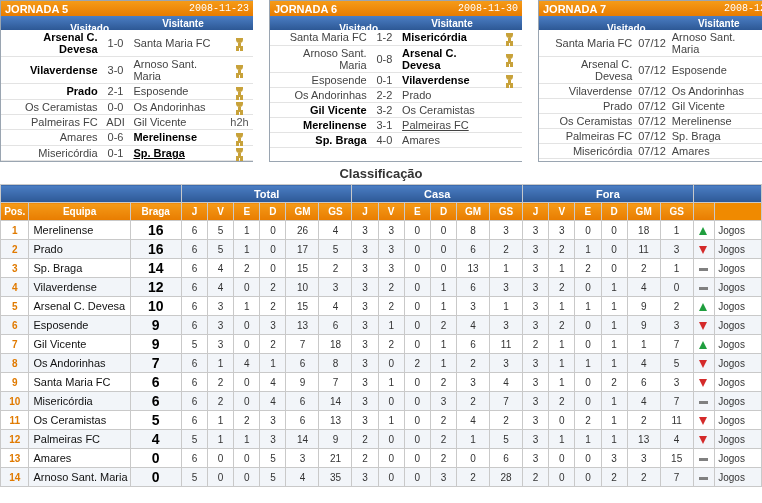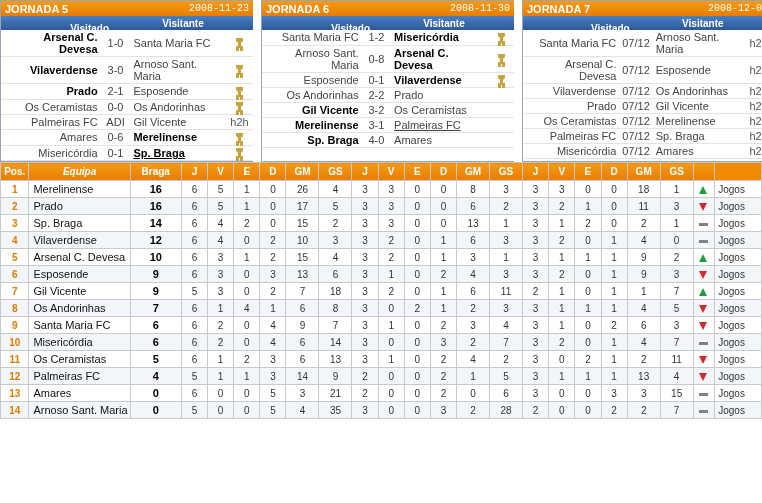--- a/index.html
+++ b/index.html
@@ -7,21 +7,21 @@
     width:762px;height:503px;
     background:#ffffff;
     font-family:"Liberation Sans", sans-serif;
     font-size:11px;
     color:#333333;
     overflow:hidden;
   }
   .wrap{width:762px;height:503px;position:relative;}
 
   
-  .jornadas{display:flex;width:622px;gap:8px;}
+  .jornadas{display:flex;width:622px;gap:16px;}
   .jornada{width:254px;box-sizing:border-box;border:1px solid #9aa5b1;border-right:none;}
   .jornada:last-child{border-right:4px solid #0ea5e9;}
   .j-head{
     background:#f08a00;
     background:linear-gradient(#f59b18,#e87c00);
     color:#ffffff;font-weight:bold;font-size:11px;
     padding:2px 4px;display:flex;justify-content:space-between;align-items:center;
     height:15px;box-sizing:border-box;
   }
   .j-head .j-date{font-weight:normal;font-size:10px;font-family:Liberation Mono, monospace;}
@@ -69,28 +69,28 @@
     background:#2f5c9e;
     background:linear-gradient(#4b7ec4,#2d5895);
     color:#ffffff;font-weight:bold;font-size:11px;text-align:center;height:15px;
   }
   .hdr{
     background:#f08a00;
     background:linear-gradient(#f59b18,#e87c00);
     color:#ffffff;font-weight:bold;font-size:10px;text-align:center;height:15px;
   }
   .hdr.pos{width:22px;}
-  .hdr.team{width:86px;font-style:italic;}
+  .hdr.team{width:86px;}
   .hdr.pts{width:42px;}
   .hdr.n{width:20px;}
   .hdr.gm{width:26px;margin-top:14px;}
   .hdr.blank{width:34px;background:#f08a00;}
   td.cpos{text-align:center;color:#e07a00;font-weight:bold;font-size:10px;width:22px;}
   td.cteam{text-align:left;padding-left:4px;font-size:11px;color:#111;}
-  td.cpts{text-align:center;font-weight:bold;font-size:11px;color:#000;}
+  td.cpts{text-align:center;font-weight:bold;font-size:14px;color:#000;}
   td.cnum{text-align:center;font-size:10px;color:#333;}
   td.cmov{text-align:center;width:16px;}
   td.cjogos{text-align:left;padding-left:3px;font-size:10px;color:#333;width:36px;}
   table.cls tbody tr{height:17px;}
   table.cls tbody tr.alt{background:#f2f5f9;}
   .arrow{display:inline-block;width:11px;height:11px;position:relative;vertical-align:middle;}
   .arrow.up::after{
     content:"";position:absolute;left:1px;top:1px;width:0;height:0;
     border-left:4px solid transparent;border-right:4px solid transparent;border-bottom:8px solid #1f9e3e;
   }
@@ -280,23 +280,31 @@
           <td class="home lose">Misericórdia</td>
           <td class="score">07/12</td>
           <td class="away lose">Amares</td>
           <td class="extra h2h">h2h</td>
         </tr>
       </tbody>
         </table>
     </div>
   </div>
 
+  <div class="class-title">Classificação</div>
 
   <table class="cls">
     <thead>
+      <tr>
+        <th class="grp" colspan="3"></th>
+        <th class="grp" colspan="6">Total</th>
+        <th class="grp" colspan="6">Casa</th>
+        <th class="grp" colspan="6">Fora</th>
+        <th class="grp" colspan="2"></th>
+      </tr>
       <tr>
         <th class="hdr pos">Pos.</th>
         <th class="hdr team">Equipa</th>
         <th class="hdr pts">Braga</th>
 
         <th class="hdr n">J</th>
         <th class="hdr n">V</th>
         <th class="hdr n">E</th>
         <th class="hdr n">D</th>
         <th class="hdr gm">GM</th>

